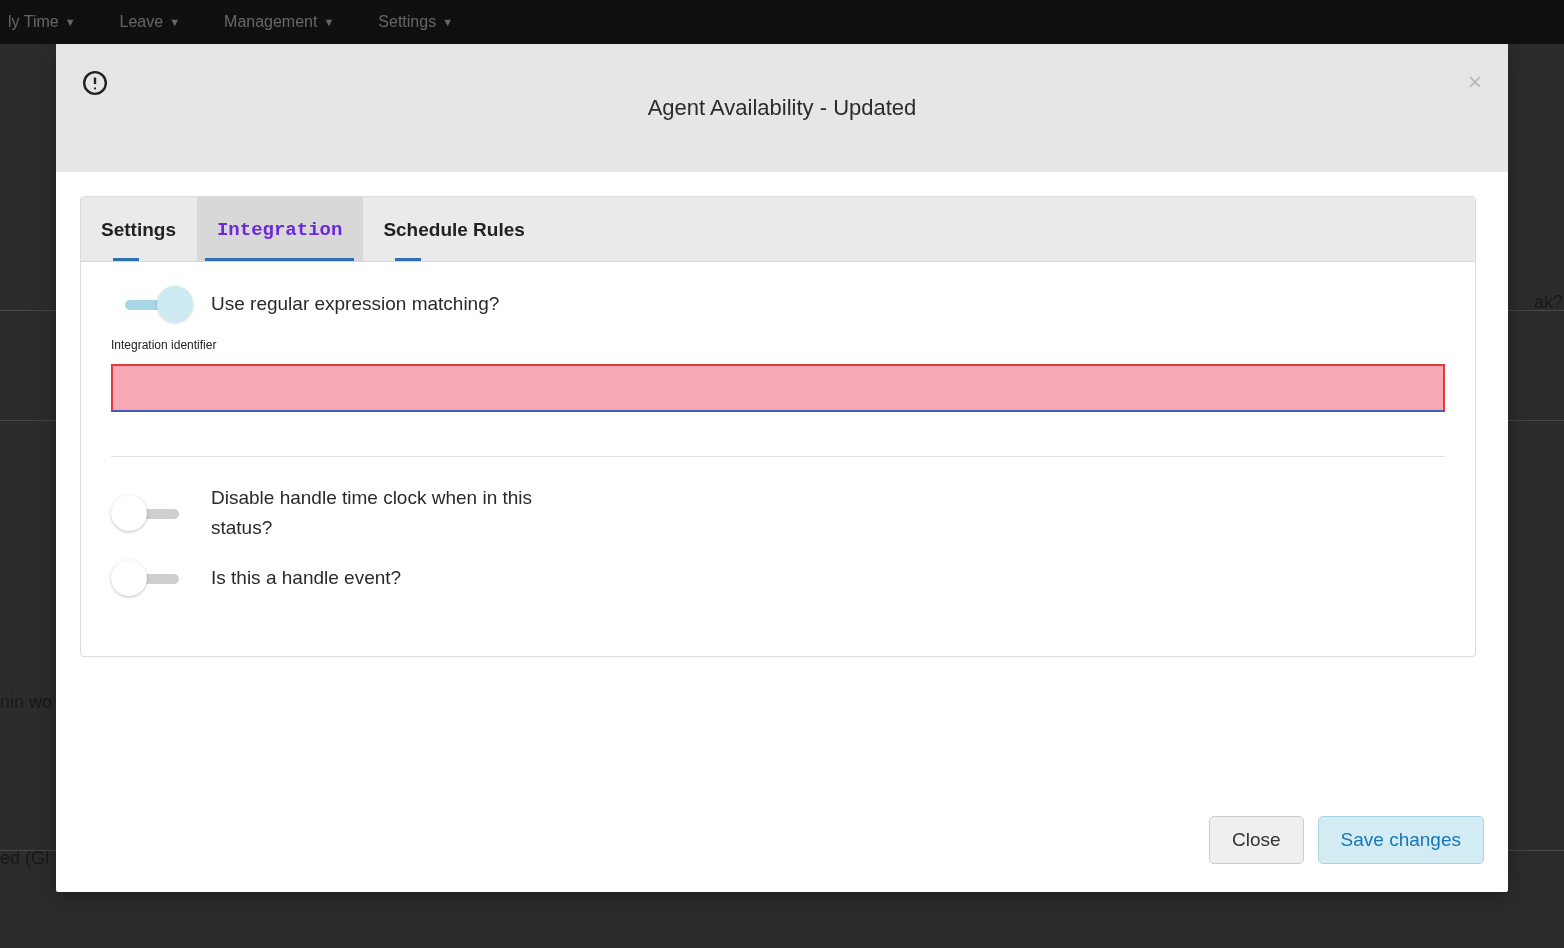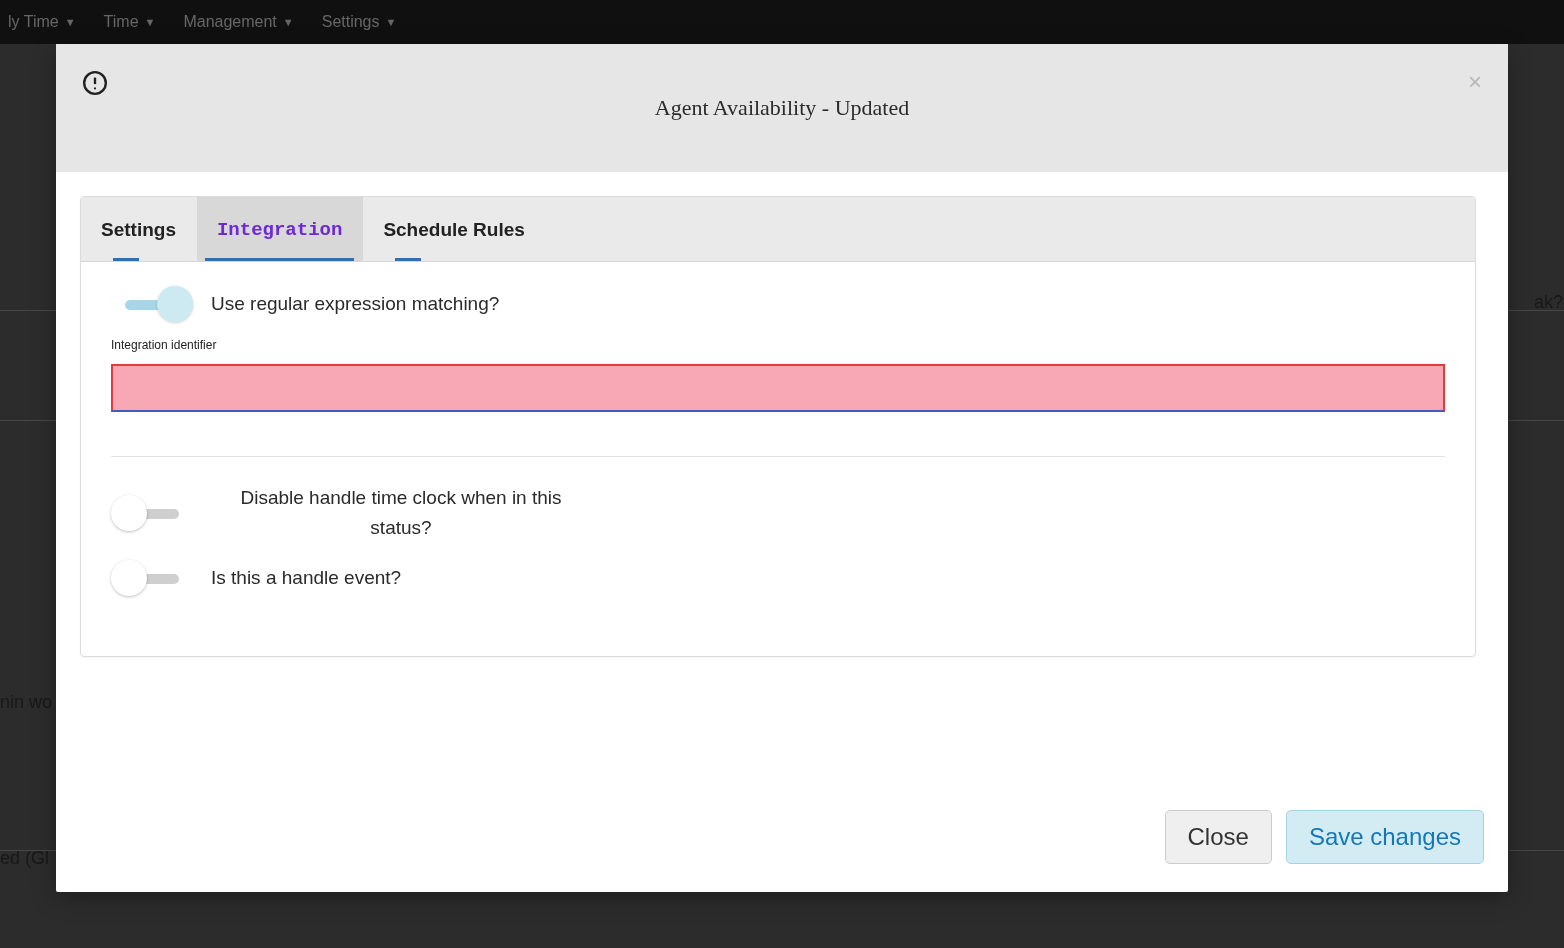--- a/index.html
+++ b/index.html
@@ -12,21 +12,21 @@
       position: relative;
     }
 
     
     .topnav {
       background: #1a1a1a;
       height: 44px;
       display: flex;
       align-items: center;
       padding: 0 8px;
-      gap: 28px;
+      gap: 44px;
       color: #9d9d9d;
       font-size: 16px;
     }
     .topnav .nav-item {
       display: flex;
       align-items: center;
       gap: 6px;
       cursor: pointer;
     }
     .topnav .caret {
@@ -92,21 +92,20 @@
       font-size: 24px;
       line-height: 1;
       cursor: pointer;
       font-weight: 300;
     }
     .modal-title {
       font-size: 22px;
       color: #2b2b2b;
       font-weight: 400;
       text-align: right;
-      font-family: Liberation Serif, serif;
     }
 
     .modal-body {
       padding: 24px 32px 12px 24px;
       flex: 1 1 auto;
     }
 
     .panel {
       border: 1px solid #dcdcdc;
       border-radius: 4px;
@@ -149,21 +148,20 @@
 
     .tab-content {
       padding: 24px 30px 44px 30px;
     }
 
     .row {
       display: flex;
       align-items: center;
       gap: 18px;
       margin-bottom: 16px;
-      text-align: center;
     }
     .row .labeltext {
       font-size: 19px;
       color: #2a2a2a;
     }
 
     .toggle {
       width: 82px;
       height: 36px;
       position: relative;
@@ -220,21 +218,21 @@
     }
 
     .modal-footer {
       padding: 24px 24px 28px 24px;
       display: flex;
       justify-content: flex-end;
       gap: 14px;
     }
     .btn {
       padding: 12px 22px;
-      font-size: 24px;
+      font-size: 19px;
       border-radius: 5px;
       cursor: pointer;
       border: 1px solid #ccc;
       background: #efefef;
       color: #333;
     }
     .btn.primary {
       background: #d3ecf4;
       border-color: #a6d4e3;
       color: #1577b7;
@@ -242,21 +240,21 @@
   </style>
 </head>
 <body>
 
 <div class="topnav">
   <div class="nav-item">
     <span>ly Time</span>
     <span class="caret">▼</span>
   </div>
   <div class="nav-item">
-    <span>Time</span>
+    <span>Leave</span>
     <span class="caret">▼</span>
   </div>
   <div class="nav-item">
     <span>Management</span>
     <span class="caret">▼</span>
   </div>
   <div class="nav-item">
     <span>Settings</span>
     <span class="caret">▼</span>
   </div>

